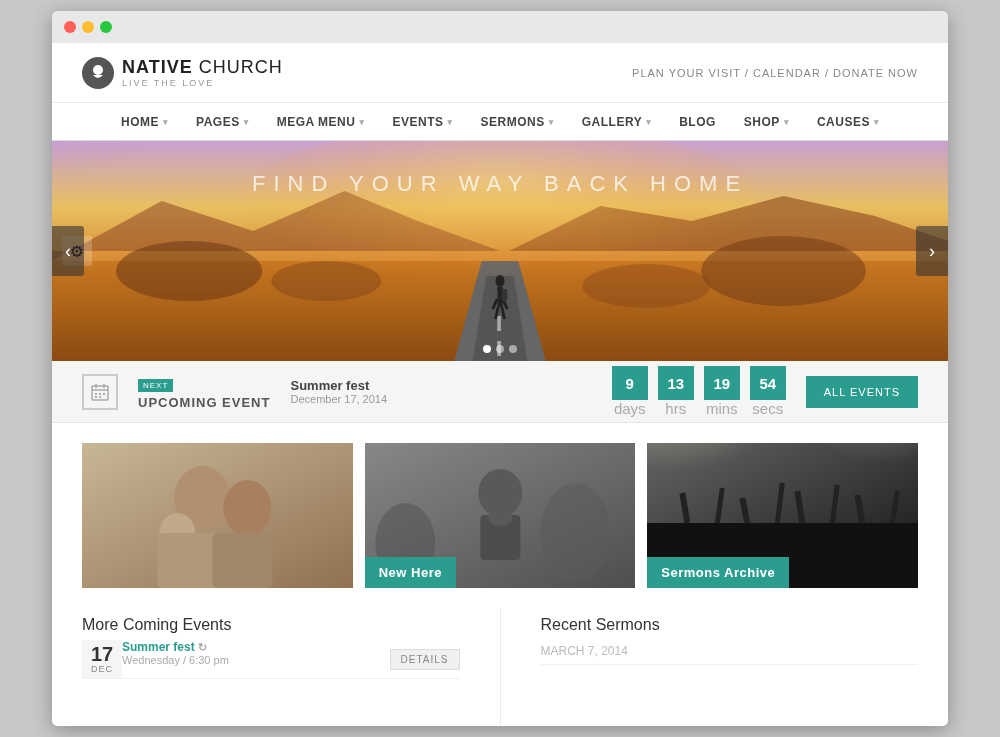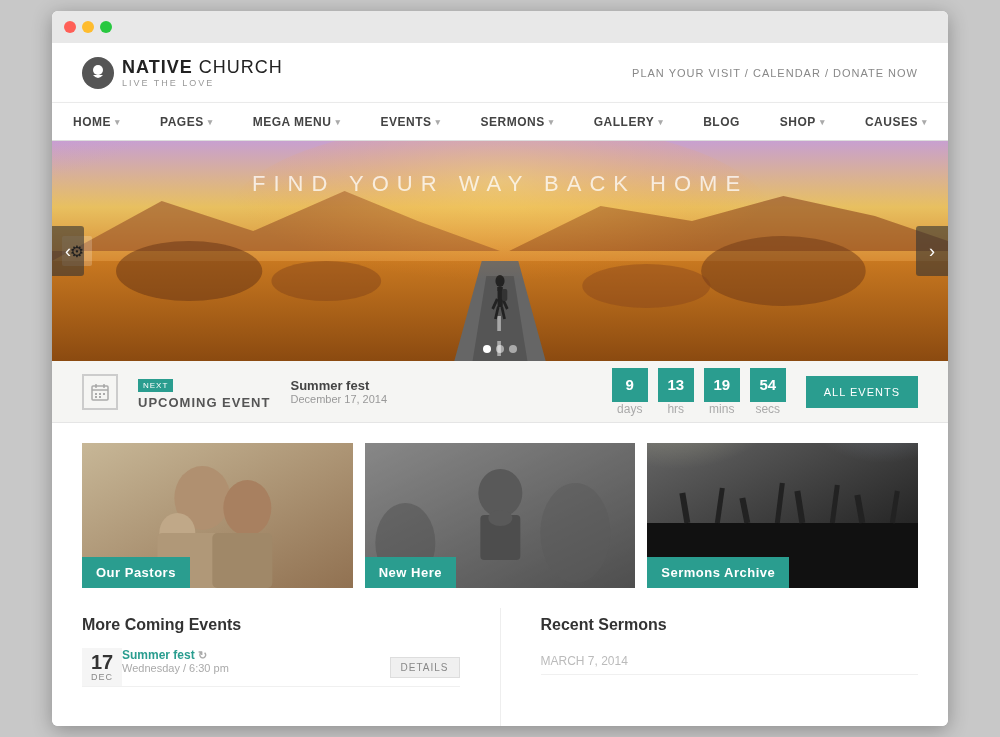--- a/index.html
+++ b/index.html
@@ -84,21 +84,21 @@
       border-bottom: 1px solid #ddd;
       display: flex;
       align-items: center;
       justify-content: center;
       height: 38px;
       flex-shrink: 0;
       box-shadow: 0 1px 3px rgba(0,0,0,0.1);
     }
     .nav-items {
       display: flex;
-      gap: 12px;
+      gap: 0;
       list-style: none;
       text-align: center;
     }
     .nav-item {
       padding: 0 14px;
       font-size: 12px;
       font-weight: 600;
       color: #444;
       cursor: pointer;
       display: flex;
@@ -244,21 +244,21 @@
       align-items: center;
     }
     .count-num {
       background: #2a9d8f;
       color: #fff;
       font-size: 15px;
       font-weight: 700;
       width: 36px; height: 34px;
       display: flex; align-items: center; justify-content: center;
     }
-    .count-label { font-size: 12px; color: #aaa; margin-top: 0; }
+    .count-label { font-size: 15px; color: #aaa; margin-top: 0; }
     .all-events-btn {
       background: #2a9d8f;
       color: #fff;
       font-size: 11px;
       font-weight: 400;
       letter-spacing: 1px;
       text-transform: uppercase;
       padding: 10px 18px;
       cursor: pointer;
       border: none;
@@ -297,23 +297,23 @@
       display: flex;
       gap: 40px;
       flex: 1;
       overflow: hidden;
     }
     .bottom-left, .bottom-right {
       flex: 1;
     }
     .section-title {
       font-size: 16px;
-      font-weight: 700;
+      font-weight: 400;
       color: #333;
-      margin-bottom: 14px;
+      margin-bottom: 4px;
       padding-top: 8px;
     }
     .event-row {
       display: flex;
       align-items: flex-start;
       gap: 0;
       padding-bottom: 0;
       border-bottom: 1px solid #f0f0f0;
       margin-top: 6px;
     }
@@ -550,21 +550,20 @@
             </defs>
             <rect width="290" height="145" fill="url(#c1g)"></rect>
 
             <ellipse cx="130" cy="55" rx="28" ry="32" fill="#b09070"></ellipse>
             <ellipse cx="175" cy="65" rx="24" ry="28" fill="#a88060"></ellipse>
             <ellipse cx="105" cy="90" rx="18" ry="20" fill="#c0a888"></ellipse>
             <rect x="85" y="90" width="70" height="55" rx="5" fill="#b09878"></rect>
             <rect x="140" y="90" width="60" height="55" rx="5" fill="#a08868"></rect>
           </svg>
         </div>
-        <div class="card-label">Our Pastors</div>
       </div>
 
       <div class="card">
         <div style="width:100%;height:100%;position:relative;overflow:hidden;">
           <svg width="100%" height="100%" viewBox="0 0 290 145" preserveAspectRatio="xMidYMid slice">
             <defs>
               <linearGradient id="c2g" x1="0" y1="0" x2="1" y2="1">
                 <stop offset="0%" stop-color="#999"></stop>
                 <stop offset="100%" stop-color="#444"></stop>
               </linearGradient>

